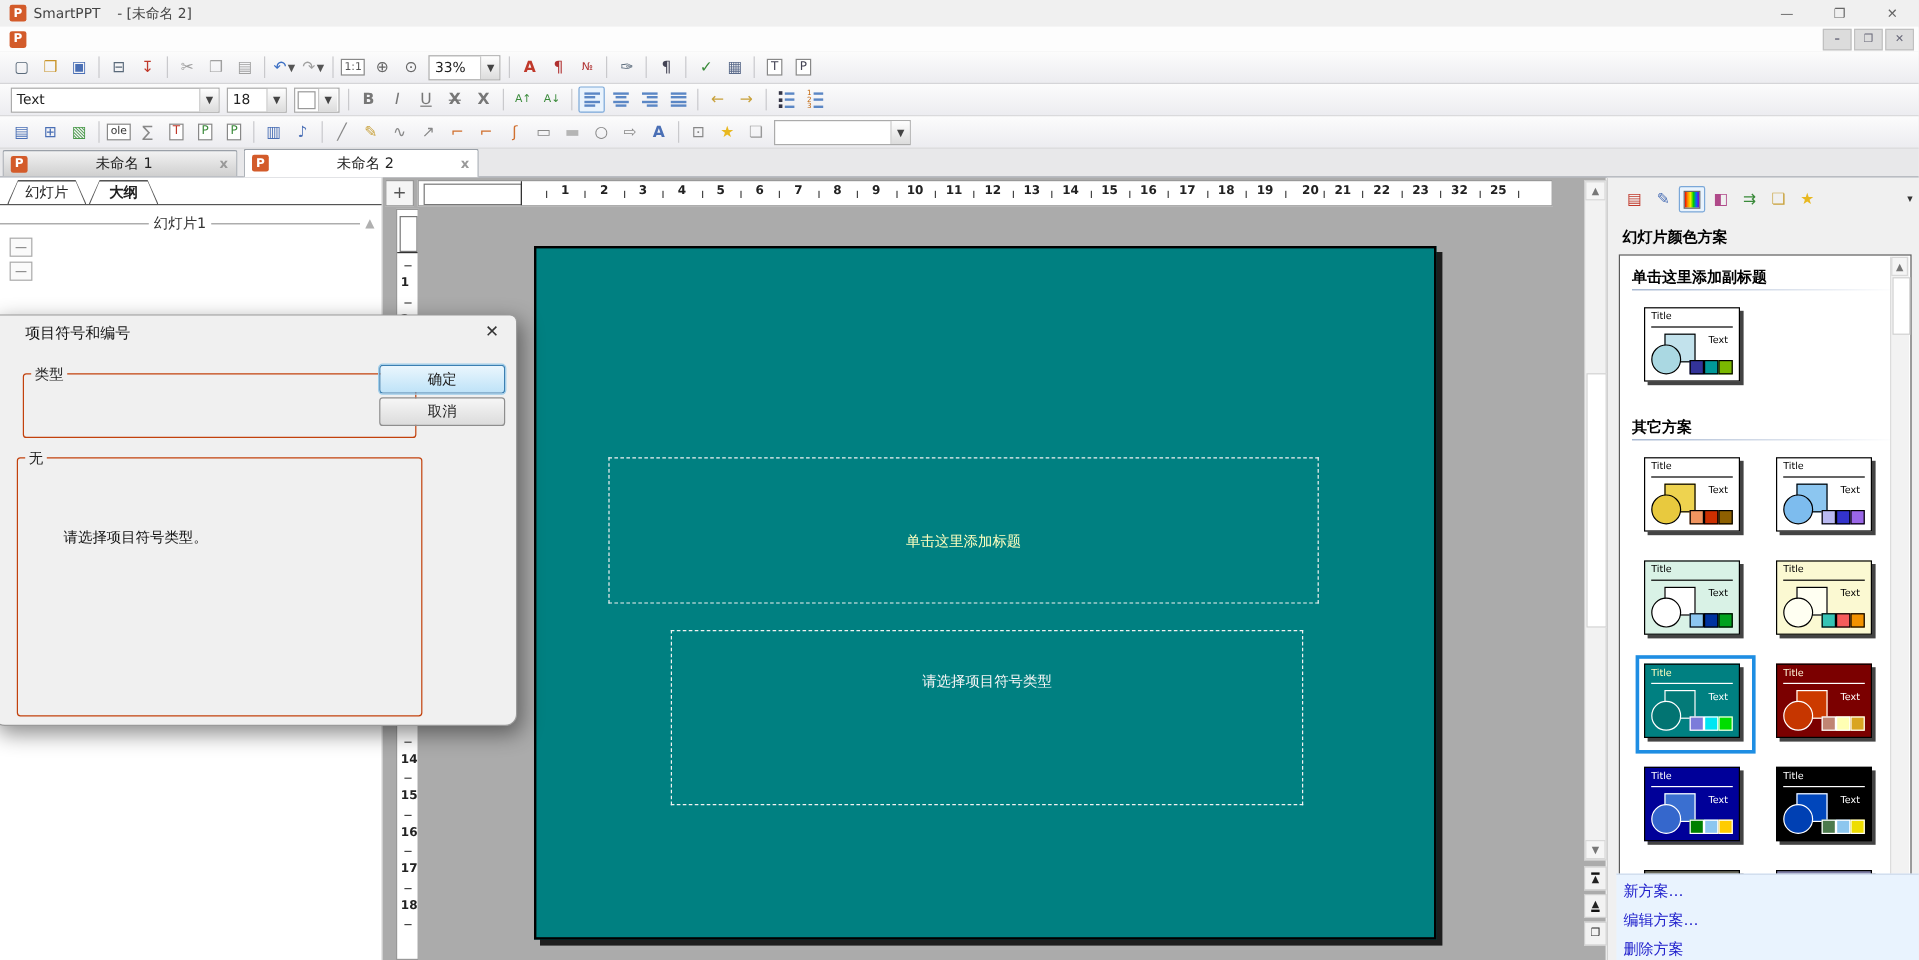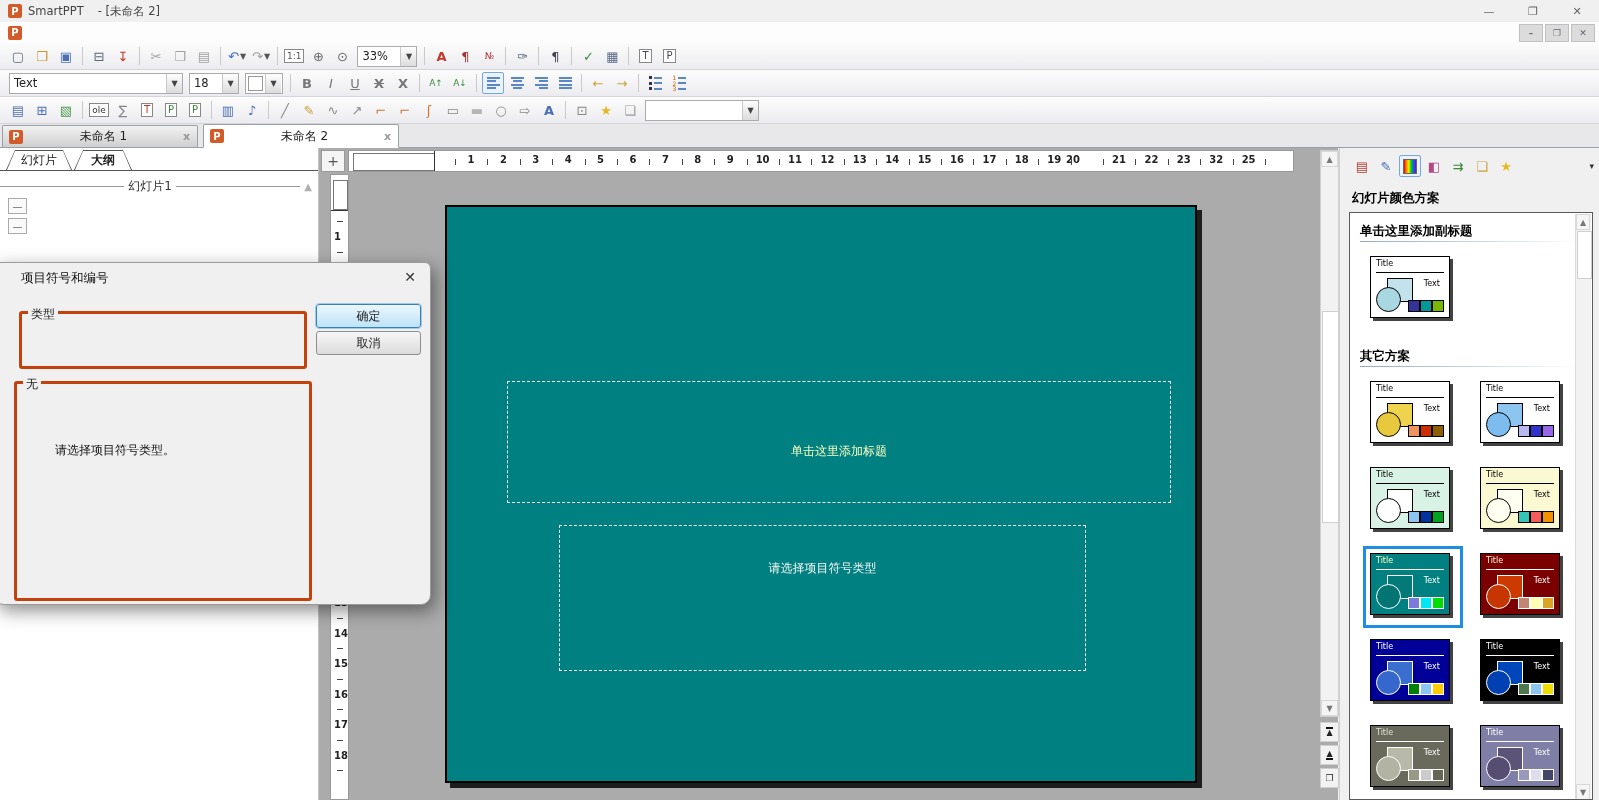--- a/index.html
+++ b/index.html
@@ -84,21 +84,21 @@
   .htick{position:absolute;top:8px;width:1px;height:6px;background:#444;}
   #vruler{left:330px;top:174px;width:19px;height:626px;background:#fff;border:1px solid #999;box-sizing:border-box;}
   #vruler .margin-box{position:absolute;left:2px;top:5px;width:13px;height:28px;background:#fff;border:1px solid #777;}
   #vruler .zero{position:absolute;left:0;top:35px;width:17px;height:1px;background:#333;}
   .vnum{position:absolute;left:3px;font-size:10px;font-weight:bold;color:#222;transform:translateY(-50%);}
   .vtick{position:absolute;left:6px;width:6px;height:1px;background:#444;}
   
   #slide{left:445px;top:205px;width:752px;height:578px;border:2px solid #000;box-sizing:border-box;
     box-shadow:5px 5px 0 #1d1d1d;}
   .placeholder{position:absolute;border:1px dashed #f2f2f2;box-sizing:border-box;}
-  #ph-title{left:60px;top:174px;width:664px;height:122px;display:flex;align-items:center;justify-content:center;}
+  #ph-title{left:60px;top:174px;width:592px;height:122px;display:flex;align-items:center;justify-content:center;}
   #ph-title .ph-text{font-size:12px;margin-top:18px;}
   #ph-subtitle{left:112px;top:318px;width:527px;height:146px;display:flex;justify-content:center;}
   #ph-subtitle .ph-text{font-size:12px;margin-top:34px;}
   
   #vscroll{left:1320px;top:150px;width:19px;height:567px;background:#f2f2f2;border:1px solid #d0d0d0;box-sizing:border-box;}
   .sbtn{position:absolute;left:0;width:17px;height:16px;background:#f5f5f5;border:1px solid #d8d8d8;
     box-sizing:border-box;color:#777;font-size:8px;display:flex;align-items:center;justify-content:center;}
   #vthumb{position:absolute;left:1px;top:160px;width:15px;height:210px;background:#ffffff;border:1px solid #d0d0d0;}
   .navbtn{left:1320px;width:19px;height:20px;background:#f2f2f2;border:1px solid #cfcfcf;box-sizing:border-box;
     display:flex;align-items:center;justify-content:center;font-size:9px;color:#222;}
@@ -131,21 +131,21 @@
   #rp-vscroll .sbtn{width:14px;left:0px;}
   #rp-thumb{position:absolute;left:1px;top:17px;width:13px;height:46px;background:#fff;border:1px solid #cfcfcf;}
   #rp-links{position:absolute;left:7px;top:580px;width:253px;height:72px;background:#e9f3fe;
     border-top:1px solid #cdd9ea;padding:6px 0 0 6px;box-sizing:border-box;z-index:5;}
   .rp-link{display:block;color:#2020cc;font-size:12.5px;margin-bottom:7px;text-decoration:none;}
   
   #dialog{left:-6px;top:262px;width:437px;height:343px;background:#f0f0f0;border:1px solid #9a9a9a;
     border-radius:6px 6px 10px 10px;box-shadow:4px 6px 18px rgba(0,0,0,0.45);z-index:50;box-sizing:border-box;}
   #dlg-title{position:absolute;left:26px;top:7px;font-size:12.5px;color:#111;}
   #dlg-close{position:absolute;right:14px;top:6px;font-size:14px;color:#333;}
-  .groupbox{position:absolute;border:3px solid #c2410c;border-radius:3px;}
+  .groupbox{position:absolute;border:1px solid #c2410c;border-radius:3px;padding-left:44px;}
   .grouplabel{position:absolute;top:-8px;left:6px;background:#f0f0f0;padding:0 3px;font-size:12px;color:#222;}
   #grp-type{left:24px;top:48px;width:282px;height:52px;}
   #radio-grid{position:absolute;left:10px;top:8px;display:grid;grid-template-columns:112px 150px;row-gap:8px;}
   .radio-row{display:flex;align-items:center;font-size:12px;color:#111;}
   .radio{width:12px;height:12px;border-radius:50%;border:1px solid #8a8a8a;background:#fff;margin-right:5px;
     display:flex;align-items:center;justify-content:center;}
   .radio.checked::after{content:"";width:6px;height:6px;border-radius:50%;background:#2f6fb5;display:block;}
   .dlg-btn{position:absolute;left:321px;width:103px;height:22px;display:flex;align-items:center;justify-content:center;
     font-size:12px;border:1px solid #8e8e8e;border-radius:3px;background:linear-gradient(#f6f6f6,#dcdcdc);}
   #btn-ok{top:41px;background:linear-gradient(#eaf6fd,#bfe3f8);border:1px solid #3c7fb1;outline:1px solid #9ecdea;}
@@ -509,21 +509,21 @@
       <span class="hnum" style="left: 413.6px;">10</span>
       <span class="hnum" style="left: 446px;">11</span>
       <span class="hnum" style="left: 478.4px;">12</span>
       <span class="hnum" style="left: 510.8px;">13</span>
       <span class="hnum" style="left: 543.2px;">14</span>
       <span class="hnum" style="left: 575.6px;">15</span>
       <span class="hnum" style="left: 608px;">16</span>
       <span class="hnum" style="left: 640.4px;">17</span>
       <span class="hnum" style="left: 672.8px;">18</span>
       <span class="hnum" style="left: 705.2px;">19</span>
-      <span class="hnum" style="left: 724px;">20</span>
+      <span class="hnum" style="left: 743px;">20</span>
       <span class="hnum" style="left: 770px;">21</span>
       <span class="hnum" style="left: 802.4px;">22</span>
       <span class="hnum" style="left: 834.8px;">23</span>
       <span class="hnum" style="left: 867.2px;">32</span>
       <span class="hnum" style="left: 899.6px;">25</span>
       <div class="htick" style="left: 106px;"></div>
       <div class="htick" style="left: 138.4px;"></div>
       <div class="htick" style="left: 170.8px;"></div>
       <div class="htick" style="left: 203.2px;"></div>
       <div class="htick" style="left: 235.6px;"></div>
@@ -804,20 +804,25 @@
               </div>
             </div>
           </div>
         </div>
       <div id="rp-vscroll">
         <div class="sbtn" style="top:0;">▲</div>
         <div id="rp-thumb"></div>
         <div class="sbtn" style="bottom:0;">▼</div>
       </div>
     </div>
+    <div id="rp-links">
+        <a class="rp-link" href="#">新方案…</a>
+        <a class="rp-link" href="#">编辑方案…</a>
+        <a class="rp-link" href="#">删除方案</a>
+      </div>
   </div>
 
   <div id="dialog" class="abs">
     <div id="dlg-title">项目符号和编号</div>
     <div id="dlg-close">✕</div>
     <div id="grp-type" class="groupbox">
       <span class="grouplabel">类型</span>
     </div>
     <div id="btn-ok" class="dlg-btn">确定</div>
     <div id="btn-cancel" class="dlg-btn">取消</div>

